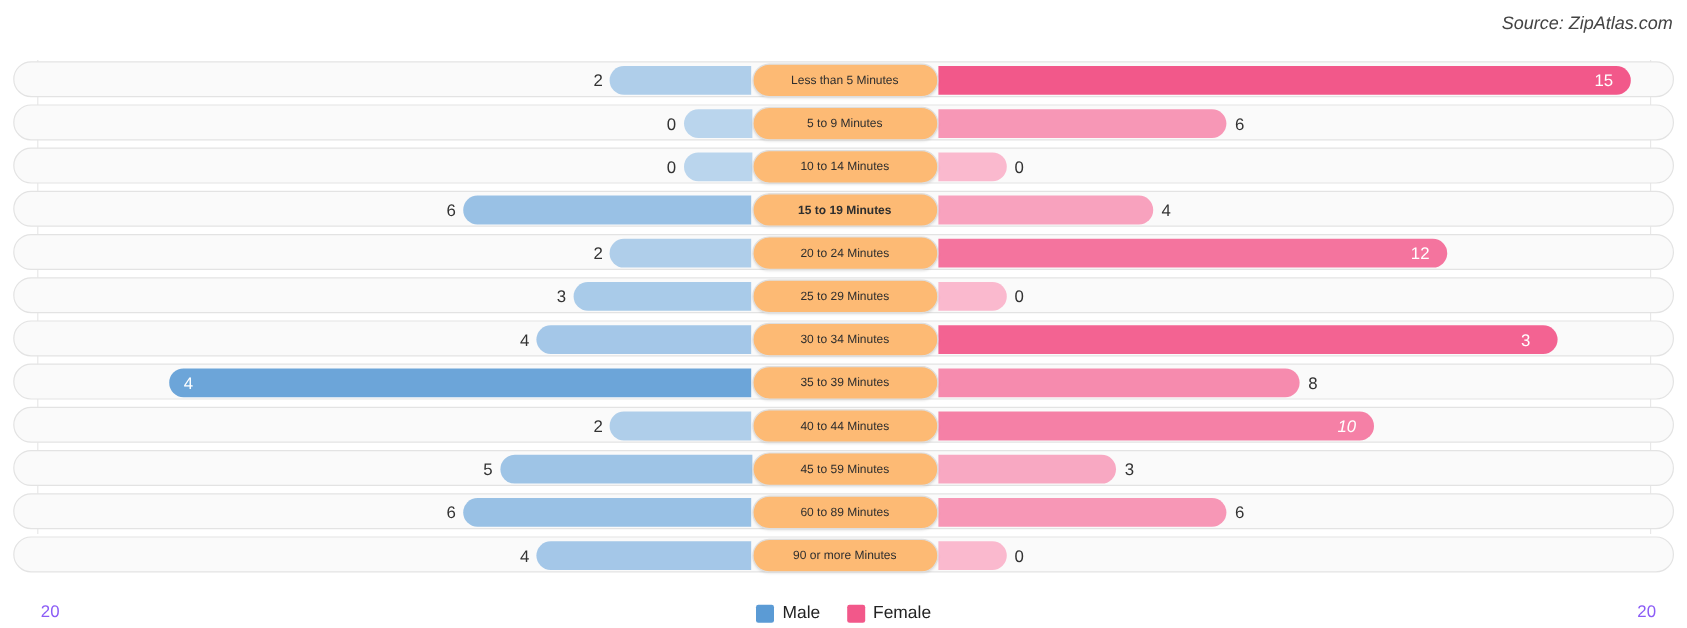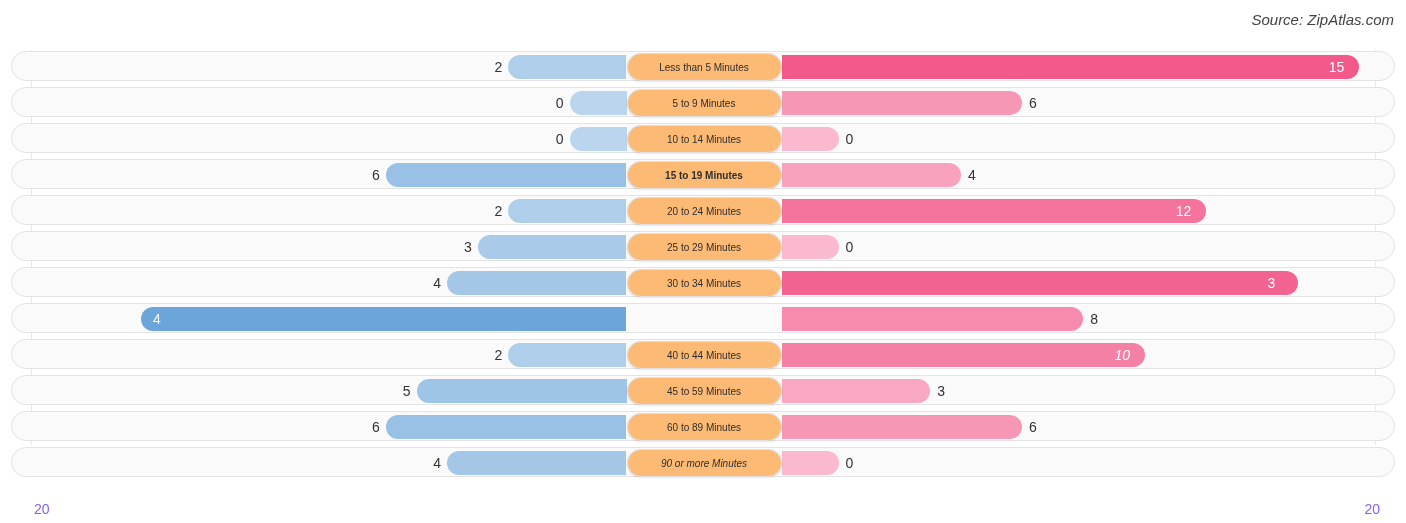--- a/index.html
+++ b/index.html
@@ -207,20 +207,21 @@
             <div class="val inside" style="left: 1255.5px;">3</div>
             <div class="pill" style="left: 614.5px; width: 155px;">30 to 34 Minutes</div>
           </div>
         </div>
         <div class="row" style="top: 253px;">
           <div class="row-inner">
             <div class="bar male" style="left: 129.1px; width: 485.4px; background: rgb(108, 165, 217);"></div>
             <div class="val inside" style="left: 141.1px;">4</div>
             <div class="bar female" style="left: 769.5px; width: 301.8px; background: rgb(246, 139, 174);"></div>
             <div class="val" style="left: 1078.3px;">8</div>
+            <div class="pill" style="left: 614.5px; width: 155px;">35 to 39 Minutes</div>
           </div>
         </div>
         <div class="row" style="top: 289px;">
           <div class="row-inner">
             <div class="bar male" style="left: 496.3px; width: 118.2px; background: rgb(175, 206, 234);"></div>
             <div class="val" style="left: 474.3px; width: 16px; text-align: right;">2</div>
             <div class="bar female" style="left: 769.5px; width: 363px; background: rgb(245, 128, 166);"></div>
             <div class="val inside" style="left: 1102.5px; font-style: italic;">10</div>
             <div class="pill" style="left: 614.5px; width: 155px;">40 to 44 Minutes</div>
           </div>
@@ -242,23 +243,33 @@
             <div class="val" style="left: 1017.1px;">6</div>
             <div class="pill" style="left: 614.5px; width: 155px;">60 to 89 Minutes</div>
           </div>
         </div>
         <div class="row" style="top: 397px;">
           <div class="row-inner">
             <div class="bar male" style="left: 435.1px; width: 179.4px; background: rgb(164, 199, 232);"></div>
             <div class="val" style="left: 413.1px; width: 16px; text-align: right;">4</div>
             <div class="bar female" style="left: 769.5px; width: 57px; background: rgb(250, 185, 206);"></div>
             <div class="val" style="left: 833.5px;">0</div>
-            <div class="pill" style="left: 614.5px; width: 155px; font-style: italic;">90 or more Minutes</div>
+            <div class="pill" style="left: 614.5px; width: 155px;">90 or more Minutes</div>
           </div>
         </div>
       </div>
   </div>
 
   <div id="axis-left">20</div>
   <div id="axis-right">20</div>
 
+  <div id="legend">
+      <div class="legend-item">
+        <span class="swatch" style="background: rgb(91, 155, 213);"></span>
+        <span>Male</span>
+      </div>
+      <div class="legend-item">
+        <span class="swatch" style="background: rgb(242, 88, 138);"></span>
+        <span>Female</span>
+      </div>
+    </div>
 
 </div>
 
 </body></html>

